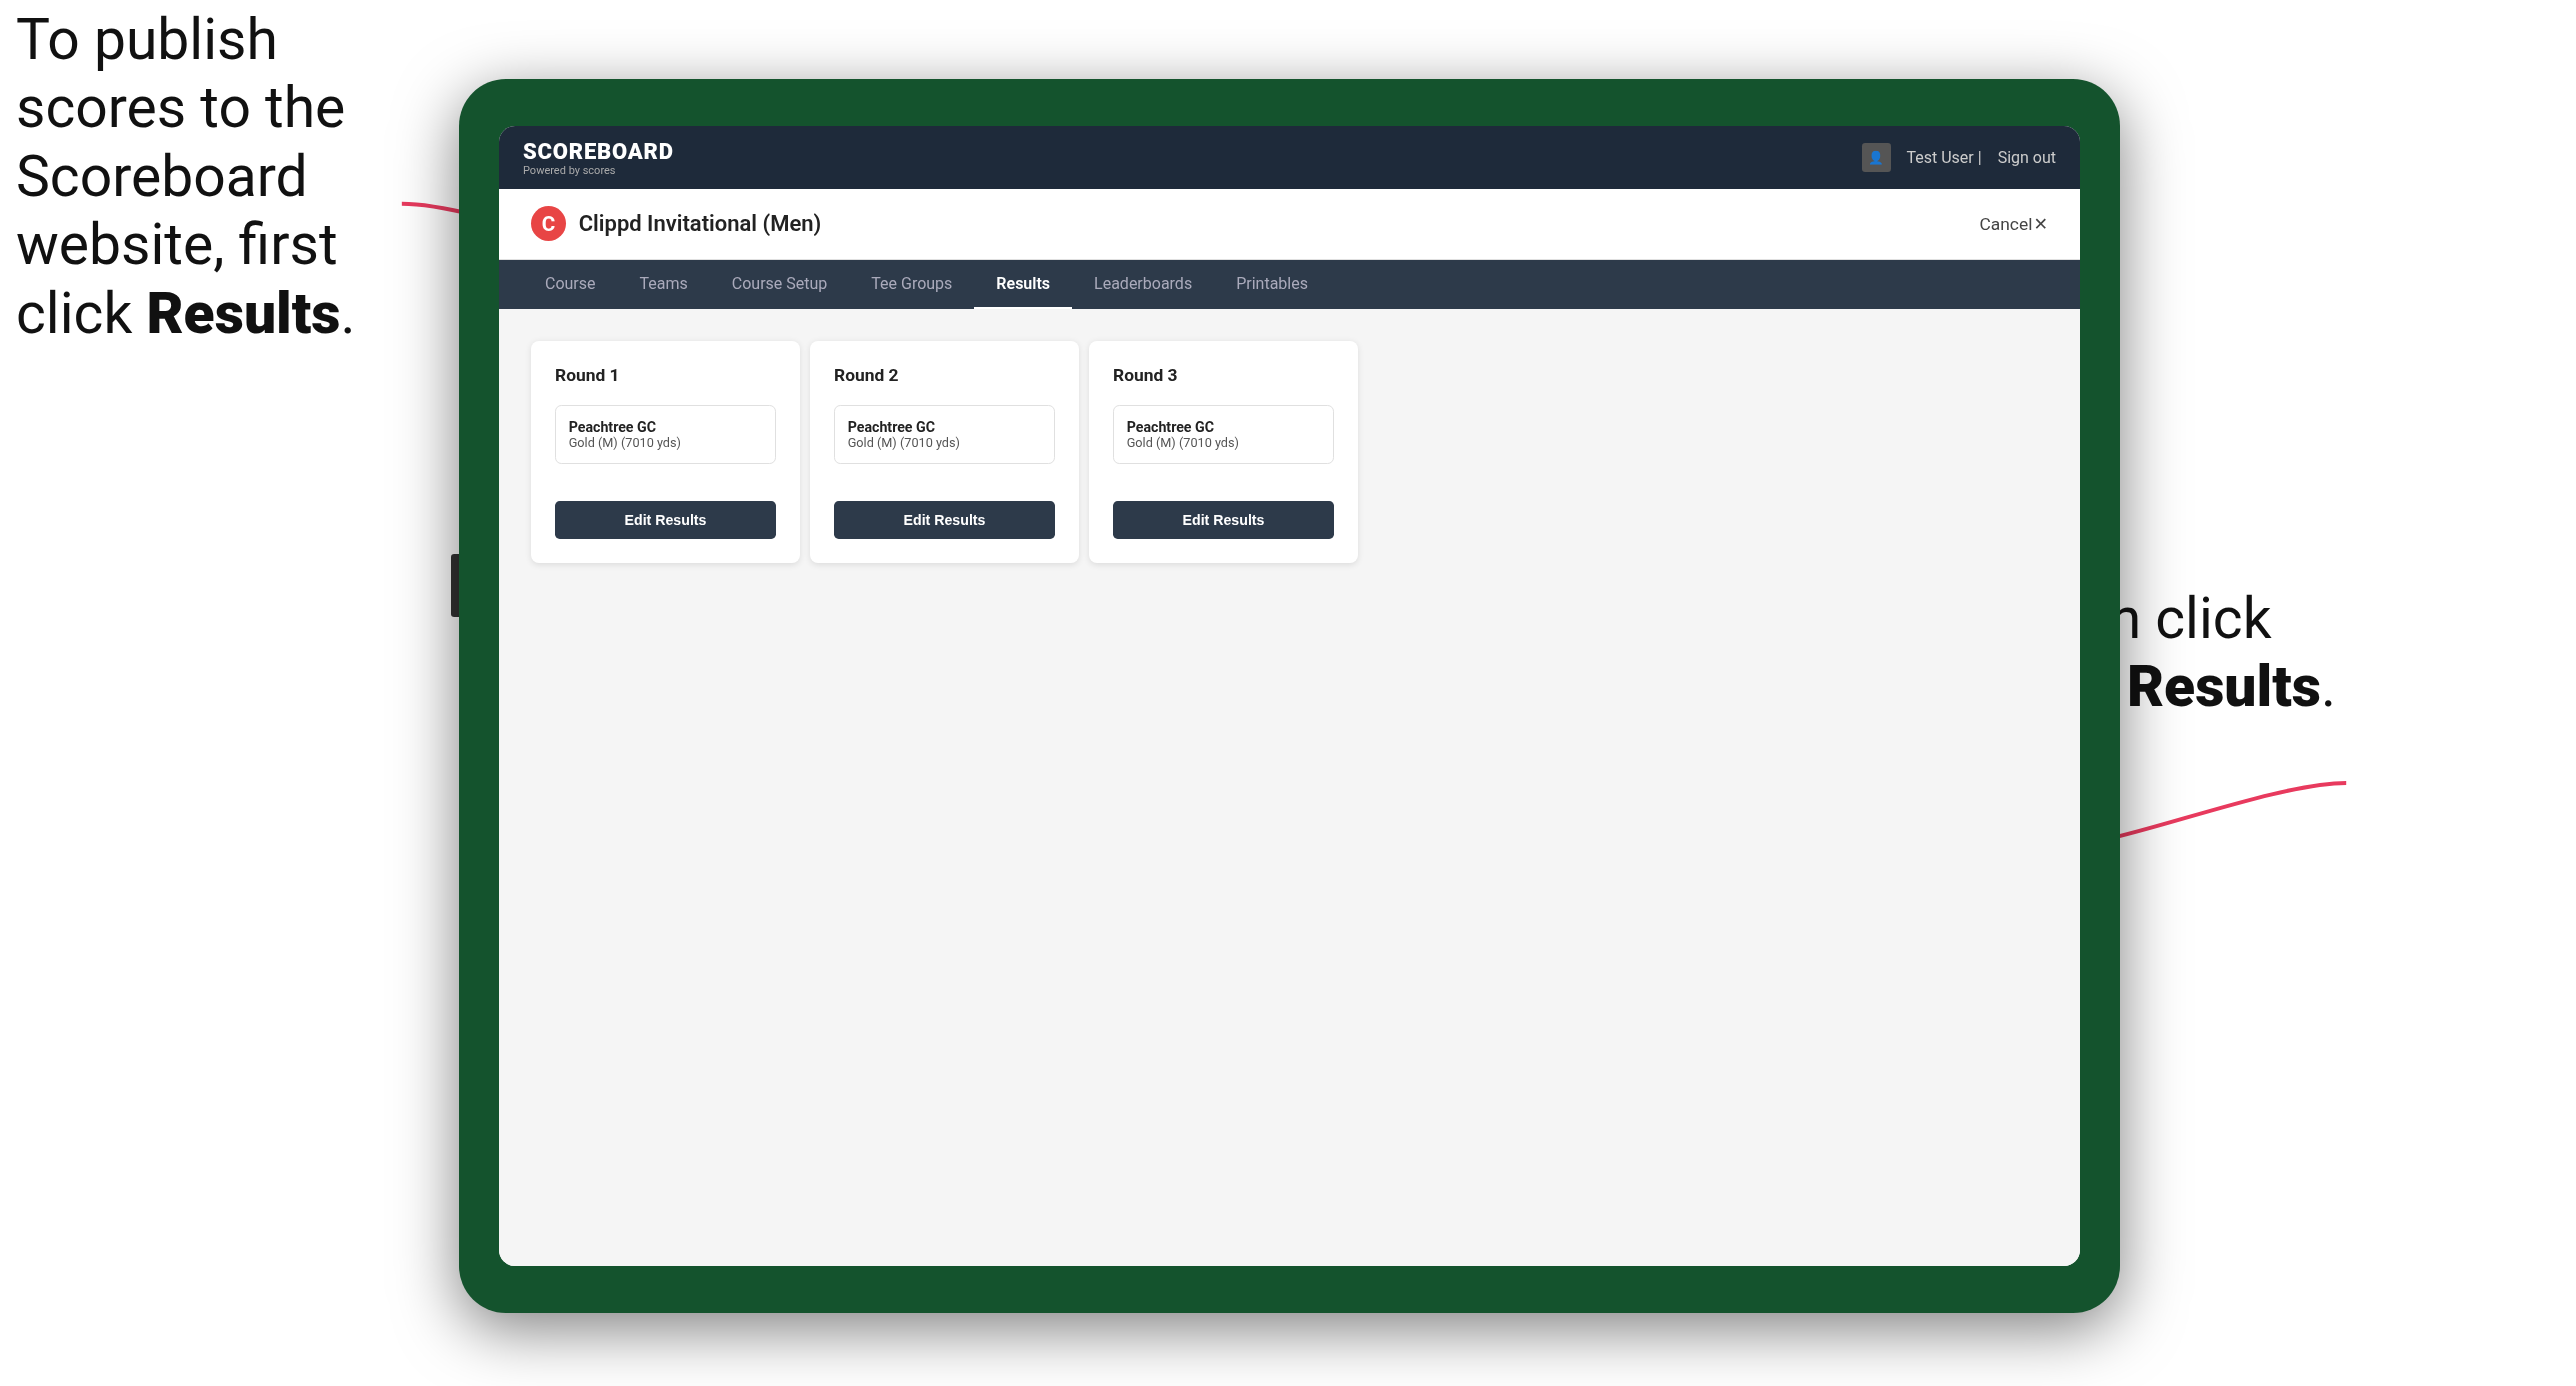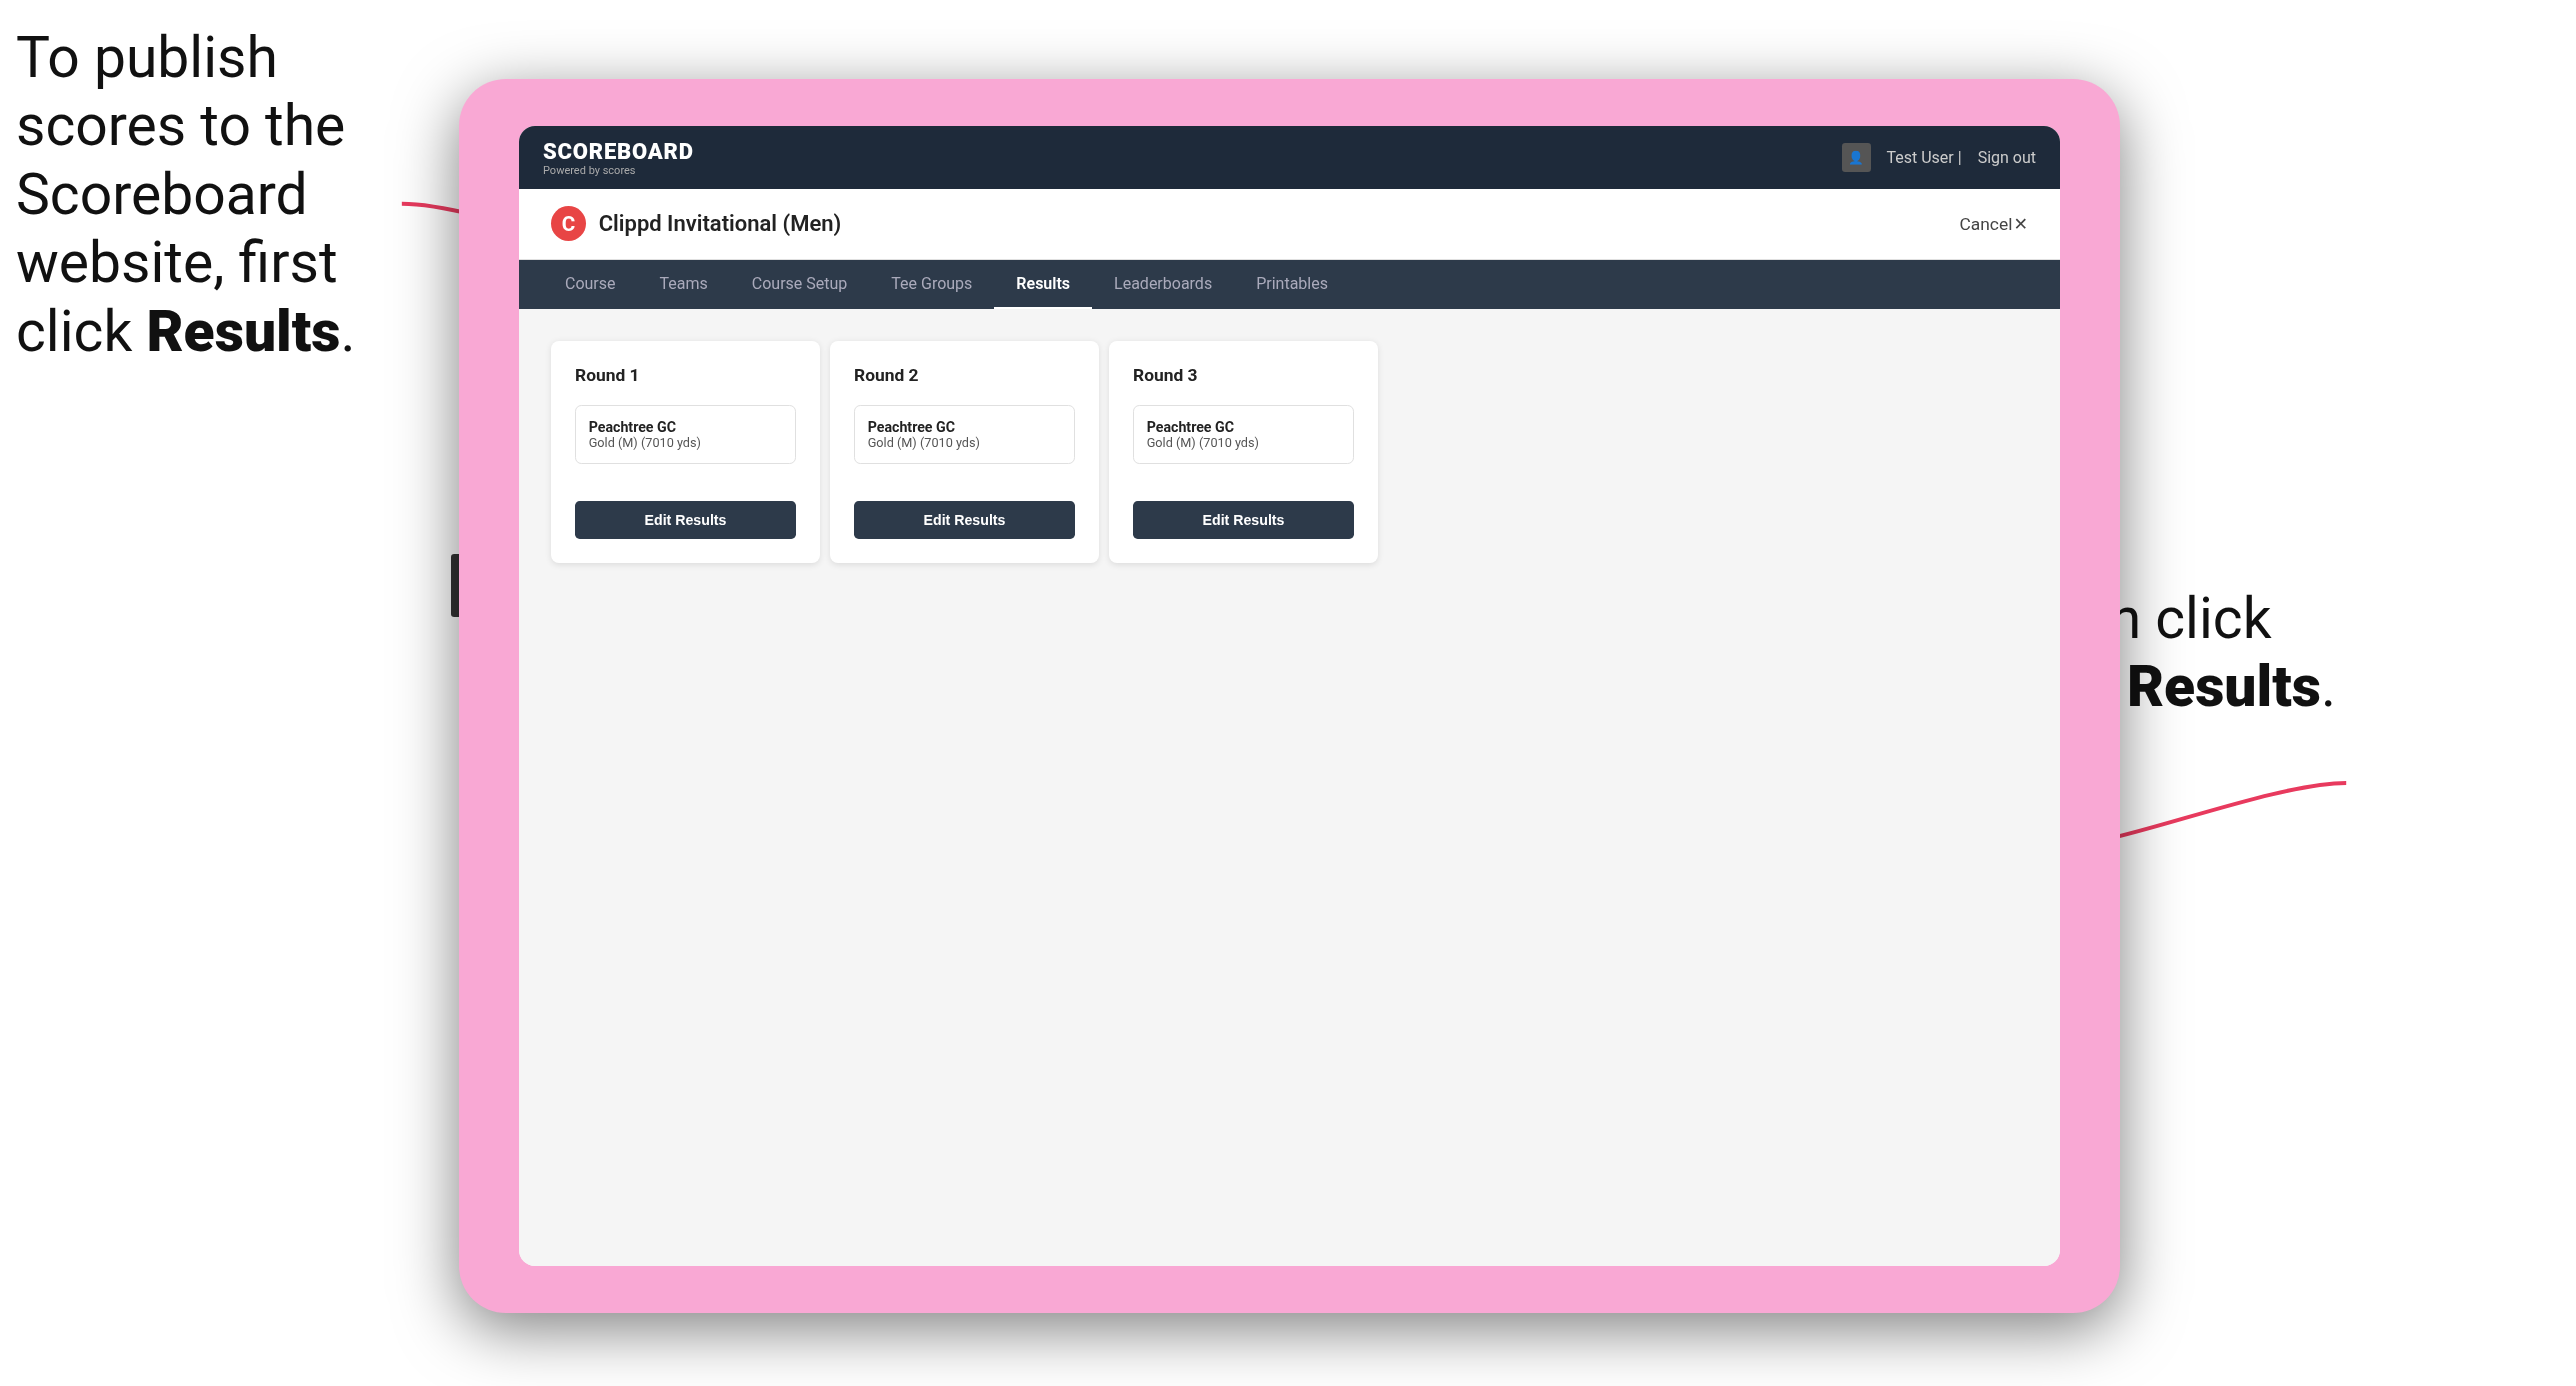--- a/index.html
+++ b/index.html
@@ -8,21 +8,21 @@
       font-family: -apple-system, BlinkMacSystemFont, 'Segoe UI', Roboto, sans-serif;
       width: 2576px;
       height: 1386px;
       position: relative;
       overflow: hidden;
     }
 
     
     .instruction-left {
       position: absolute;
-      top: 24px;
+      top: 6px;
       left: 16px;
       font-size: 57px;
       line-height: 1.2;
       color: #111;
       width: 348px;
     }
     .instruction-left strong {
       font-weight: 900;
     }
 
@@ -40,24 +40,24 @@
       font-weight: 900;
     }
 
     
     .tablet {
       position: absolute;
       top: 79px;
       left: 459px;
       width: 1661px;
       height: 1234px;
-      background: #f9a8d4;
+      background: #14532d;
       border-radius: 47px;
       box-shadow: 0 16px 63px rgba(0,0,0,0.5);
-      padding: 47px 60px;
+      padding: 47px 40px;
       display: flex;
       flex-direction: column;
     }
 
     .tablet-screen {
       flex: 1;
       background: #f2f2f2;
       border-radius: 16px;
       overflow: hidden;
       display: flex;

